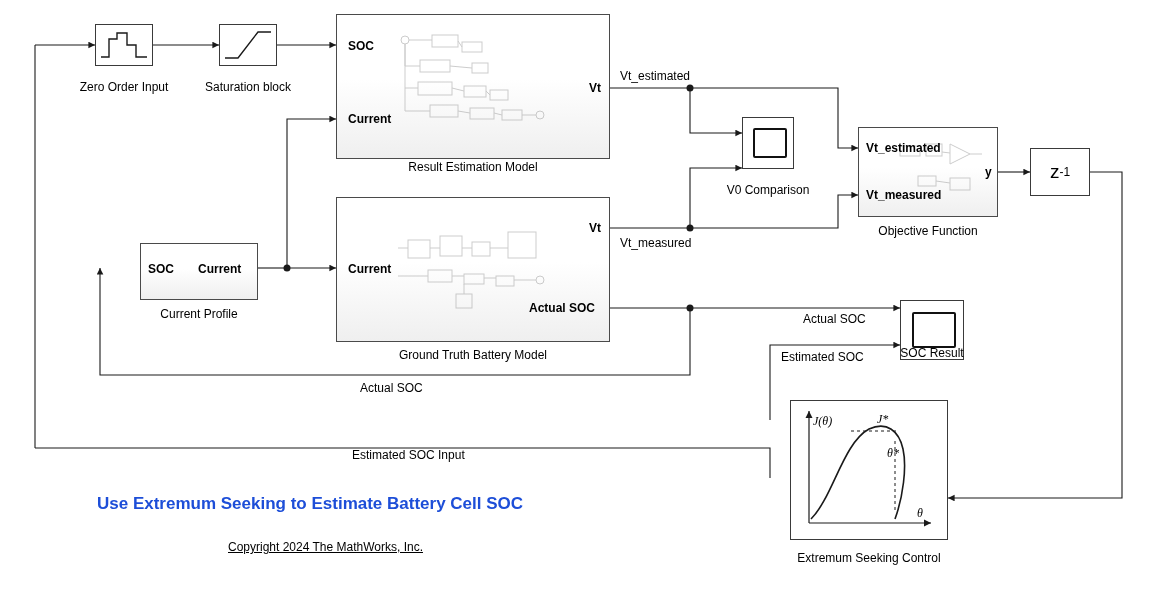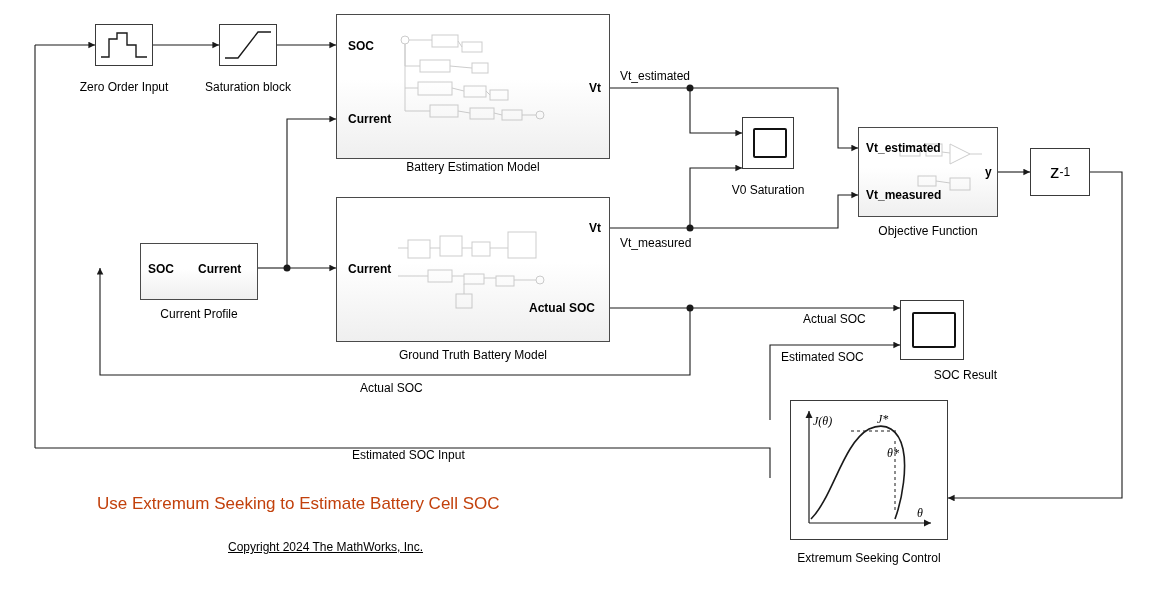--- a/index.html
+++ b/index.html
@@ -48,22 +48,22 @@
   .port {
     position: absolute;
     font-size: 12px;
     color: #000000;
     white-space: nowrap;
     font-weight: bold;
   }
   .title {
     position: absolute;
     font-size: 17px;
-    font-weight: normal;
-    color: #c2410c;
+    font-weight: bold;
+    color: #1d4ed8;
     white-space: nowrap;
   }
   .copyright {
     position: absolute;
     font-size: 12px;
     color: #000000;
     white-space: nowrap;
     text-decoration: underline;
   }
   .scope-screen {
@@ -173,21 +173,21 @@
       <rect x="80" y="78" width="24" height="11"></rect>
       <rect x="112" y="80" width="20" height="10"></rect>
       <circle cx="150" cy="85" r="4"></circle>
       <path d="M19,10 L42,10 M68,11 L72,17 M60,36 L82,38 M62,58 L74,61 M96,61 L100,65 M68,81 L80,83 M104,83 L112,85 M132,85 L146,85"></path>
       <path d="M15,14 L15,36 L30,36 M15,58 L28,58 M15,81 L40,81 M15,14 L15,81"></path>
     </g>
   </svg>
   <div class="port" style="left:348px; top:39px;">SOC</div>
   <div class="port" style="left:348px; top:112px;">Current</div>
   <div class="port" style="left:589px; top:81px;">Vt</div>
-  <div class="lbl center" style="left:353px; top:160px; width:240px;">Battery Estimation Model</div>
+  <div class="lbl center" style="left:353px; top:160px; width:240px;">Result Estimation Model</div>
 
   <div class="blk subsys" style="left:336px; top:197px; width:274px; height:145px;"></div>
   <svg class="mini" style="left:398px; top:228px;" width="175" height="90" viewBox="0 0 175 90">
     <g stroke="#9a9a9a" stroke-width="1" fill="none">
       <rect x="10" y="12" width="22" height="18"></rect>
       <rect x="42" y="8" width="22" height="20"></rect>
       <rect x="74" y="14" width="18" height="14"></rect>
       <rect x="110" y="4" width="28" height="26"></rect>
       <rect x="30" y="42" width="24" height="12"></rect>
       <rect x="66" y="46" width="20" height="10"></rect>
@@ -203,21 +203,21 @@
   <div class="port" style="left:529px; top:301px;">Actual SOC</div>
   <div class="lbl center" style="left:353px; top:348px; width:240px;">Ground Truth Battery Model</div>
 
   <div class="blk subsys" style="left:140px; top:243px; width:118px; height:57px;"></div>
   <div class="port" style="left:148px; top:262px;">SOC</div>
   <div class="port" style="left:198px; top:262px;">Current</div>
   <div class="lbl center" style="left:134px; top:307px; width:130px;">Current Profile</div>
 
   <div class="blk" style="left:742px; top:117px; width:52px; height:52px;"></div>
   <div class="scope-screen" style="left:753px; top:128px; width:30px; height:26px;"></div>
-  <div class="lbl center" style="left:703px; top:183px; width:130px;">V0 Saturation</div>
+  <div class="lbl center" style="left:703px; top:183px; width:130px;">V0 Comparison</div>
 
   <div class="blk subsys" style="left:858px; top:127px; width:140px; height:90px;"></div>
   <svg class="mini" style="left:898px; top:140px;" width="92" height="60" viewBox="0 0 92 60">
     <g stroke="#9a9a9a" stroke-width="1" fill="none">
       <rect x="2" y="6" width="20" height="10"></rect>
       <rect x="28" y="4" width="16" height="12"></rect>
       <path d="M52,4 L72,14 L52,24 z"></path>
       <rect x="20" y="36" width="18" height="10"></rect>
       <rect x="52" y="38" width="20" height="12"></rect>
       <path d="M22,11 L28,10 M44,12 L52,13 M72,14 L84,14 M38,41 L52,43"></path>
@@ -228,21 +228,21 @@
   <div class="port" style="left:985px; top:165px;">y</div>
   <div class="lbl center" style="left:858px; top:224px; width:140px;">Objective Function</div>
 
   <div class="blk zblk" style="left:1030px; top:148px; width:60px; height:48px;">
     <span>z</span>
       <sup>-1</sup>
   </div>
 
   <div class="blk" style="left:900px; top:300px; width:64px; height:60px;"></div>
   <div class="scope-screen" style="left:912px; top:312px; width:40px; height:32px;"></div>
-  <div class="lbl center" style="left:867px; top:368px; width:130px;text-align:right;">SOC Result</div>
+  <div class="lbl center" style="left:867px; top:346px; width:130px;">SOC Result</div>
 
   <div class="blk" style="left:790px; top:400px; width:158px; height:140px;">
     <svg width="156" height="138" viewBox="0 0 156 138">
       <g stroke="#1a1a1a" stroke-width="1.2" fill="none">
         <path d="M18,122 L18,10" marker-end="url(#arrow)"></path>
         <path d="M18,122 L140,122" marker-end="url(#arrow)"></path>
         <path d="M20,118 C42,96 52,42 78,28 C96,20 108,30 112,48 C116,66 112,96 104,118" stroke-width="1.6"></path>
         <path d="M60,30 L108,30" stroke-dasharray="3,3" stroke-width="1"></path>
         <path d="M104,40 L104,112" stroke-dasharray="3,3" stroke-width="1"></path>
       </g>

